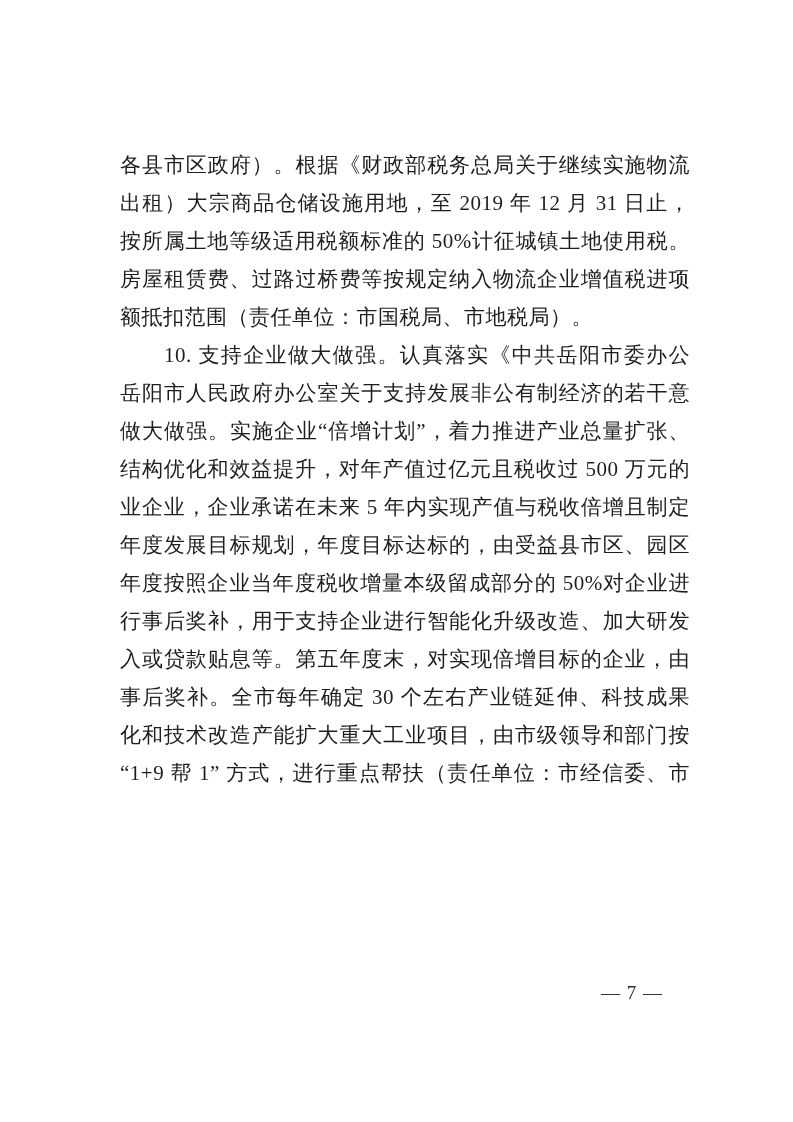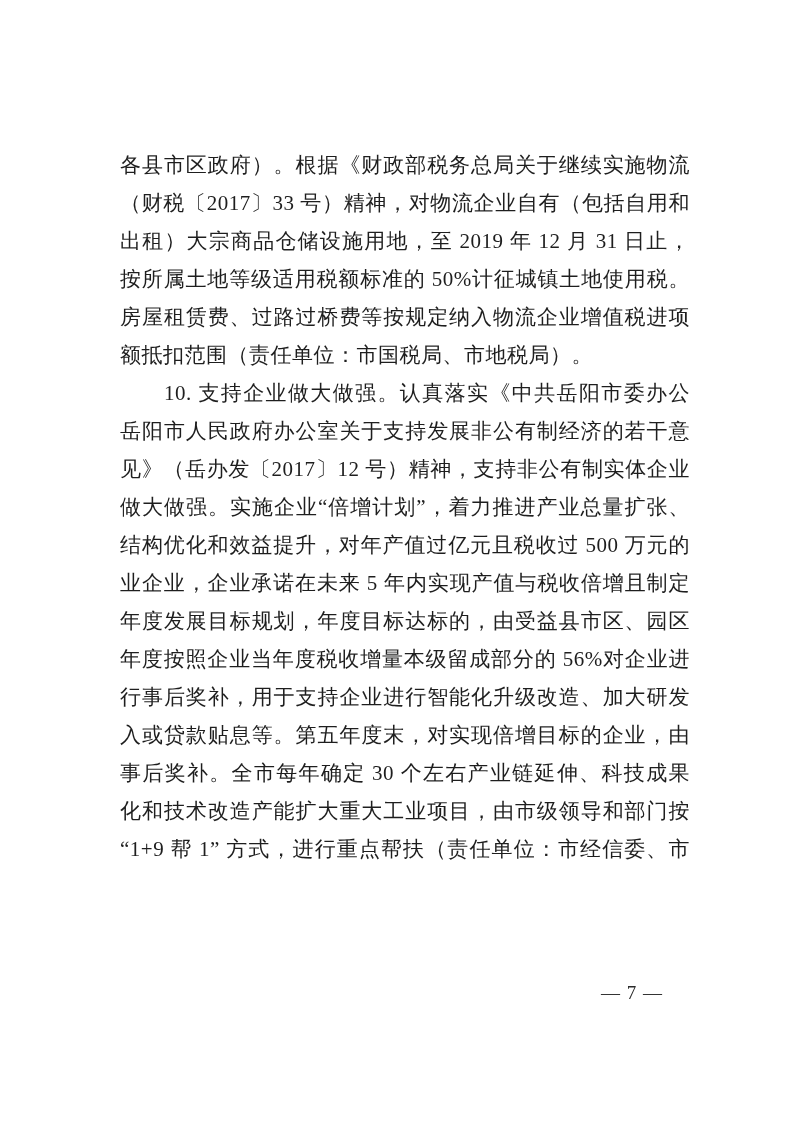--- a/index.html
+++ b/index.html
@@ -50,33 +50,31 @@
     color: #2a2a2a;
     letter-spacing: 1px;
   }
 </style>
 </head>
 <body>
 
 <div class="page">
   <div class="text-block" id="doc-body">
       <div class="line">各县市区政府）。根据《财政部税务总局关于继续实施物流企</div>
-      <div class="line">（财税〔2017〕33 号）精神，对物流企业自有（包括自用和</div>
       <div class="line">出租）大宗商品仓储设施用地，至 2019 年 12 月 31 日止，减</div>
       <div class="line">按所属土地等级适用税额标准的 50%计征城镇土地使用税。将</div>
       <div class="line">房屋租赁费、过路过桥费等按规定纳入物流企业增值税进项税</div>
       <div class="line para-last">额抵扣范围（责任单位：市国税局、市地税局）。</div>
       <div class="line indented">10. 支持企业做大做强。认真落实《中共岳阳市委办公室</div>
       <div class="line">岳阳市人民政府办公室关于支持发展非公有制经济的若干意</div>
-      <div class="line">见》（岳办发〔2017〕12 号）精神，支持非公有制实体企业</div>
       <div class="line">做大做强。实施企业“倍增计划”，着力推进产业总量扩张、</div>
       <div class="line">结构优化和效益提升，对年产值过亿元且税收过 500 万元的工</div>
       <div class="line">业企业，企业承诺在未来 5 年内实现产值与税收倍增且制定分</div>
       <div class="line">年度发展目标规划，年度目标达标的，由受益县市区、园区每</div>
-      <div class="line">年度按照企业当年度税收增量本级留成部分的 56%对企业进</div>
+      <div class="line">年度按照企业当年度税收增量本级留成部分的 50%对企业进</div>
       <div class="line">行事后奖补，用于支持企业进行智能化升级改造、加大研发投</div>
       <div class="line">入或贷款贴息等。第五年度末，对实现倍增目标的企业，由市</div>
       <div class="line">事后奖补。全市每年确定 30 个左右产业链延伸、科技成果转</div>
       <div class="line">化和技术改造产能扩大重大工业项目，由市级领导和部门按照</div>
       <div class="line">“1+9 帮 1” 方式，进行重点帮扶（责任单位：市经信委、市</div>
     </div>
   <div class="page-number">— 7 —</div>
 </div>
 
 </body></html>

